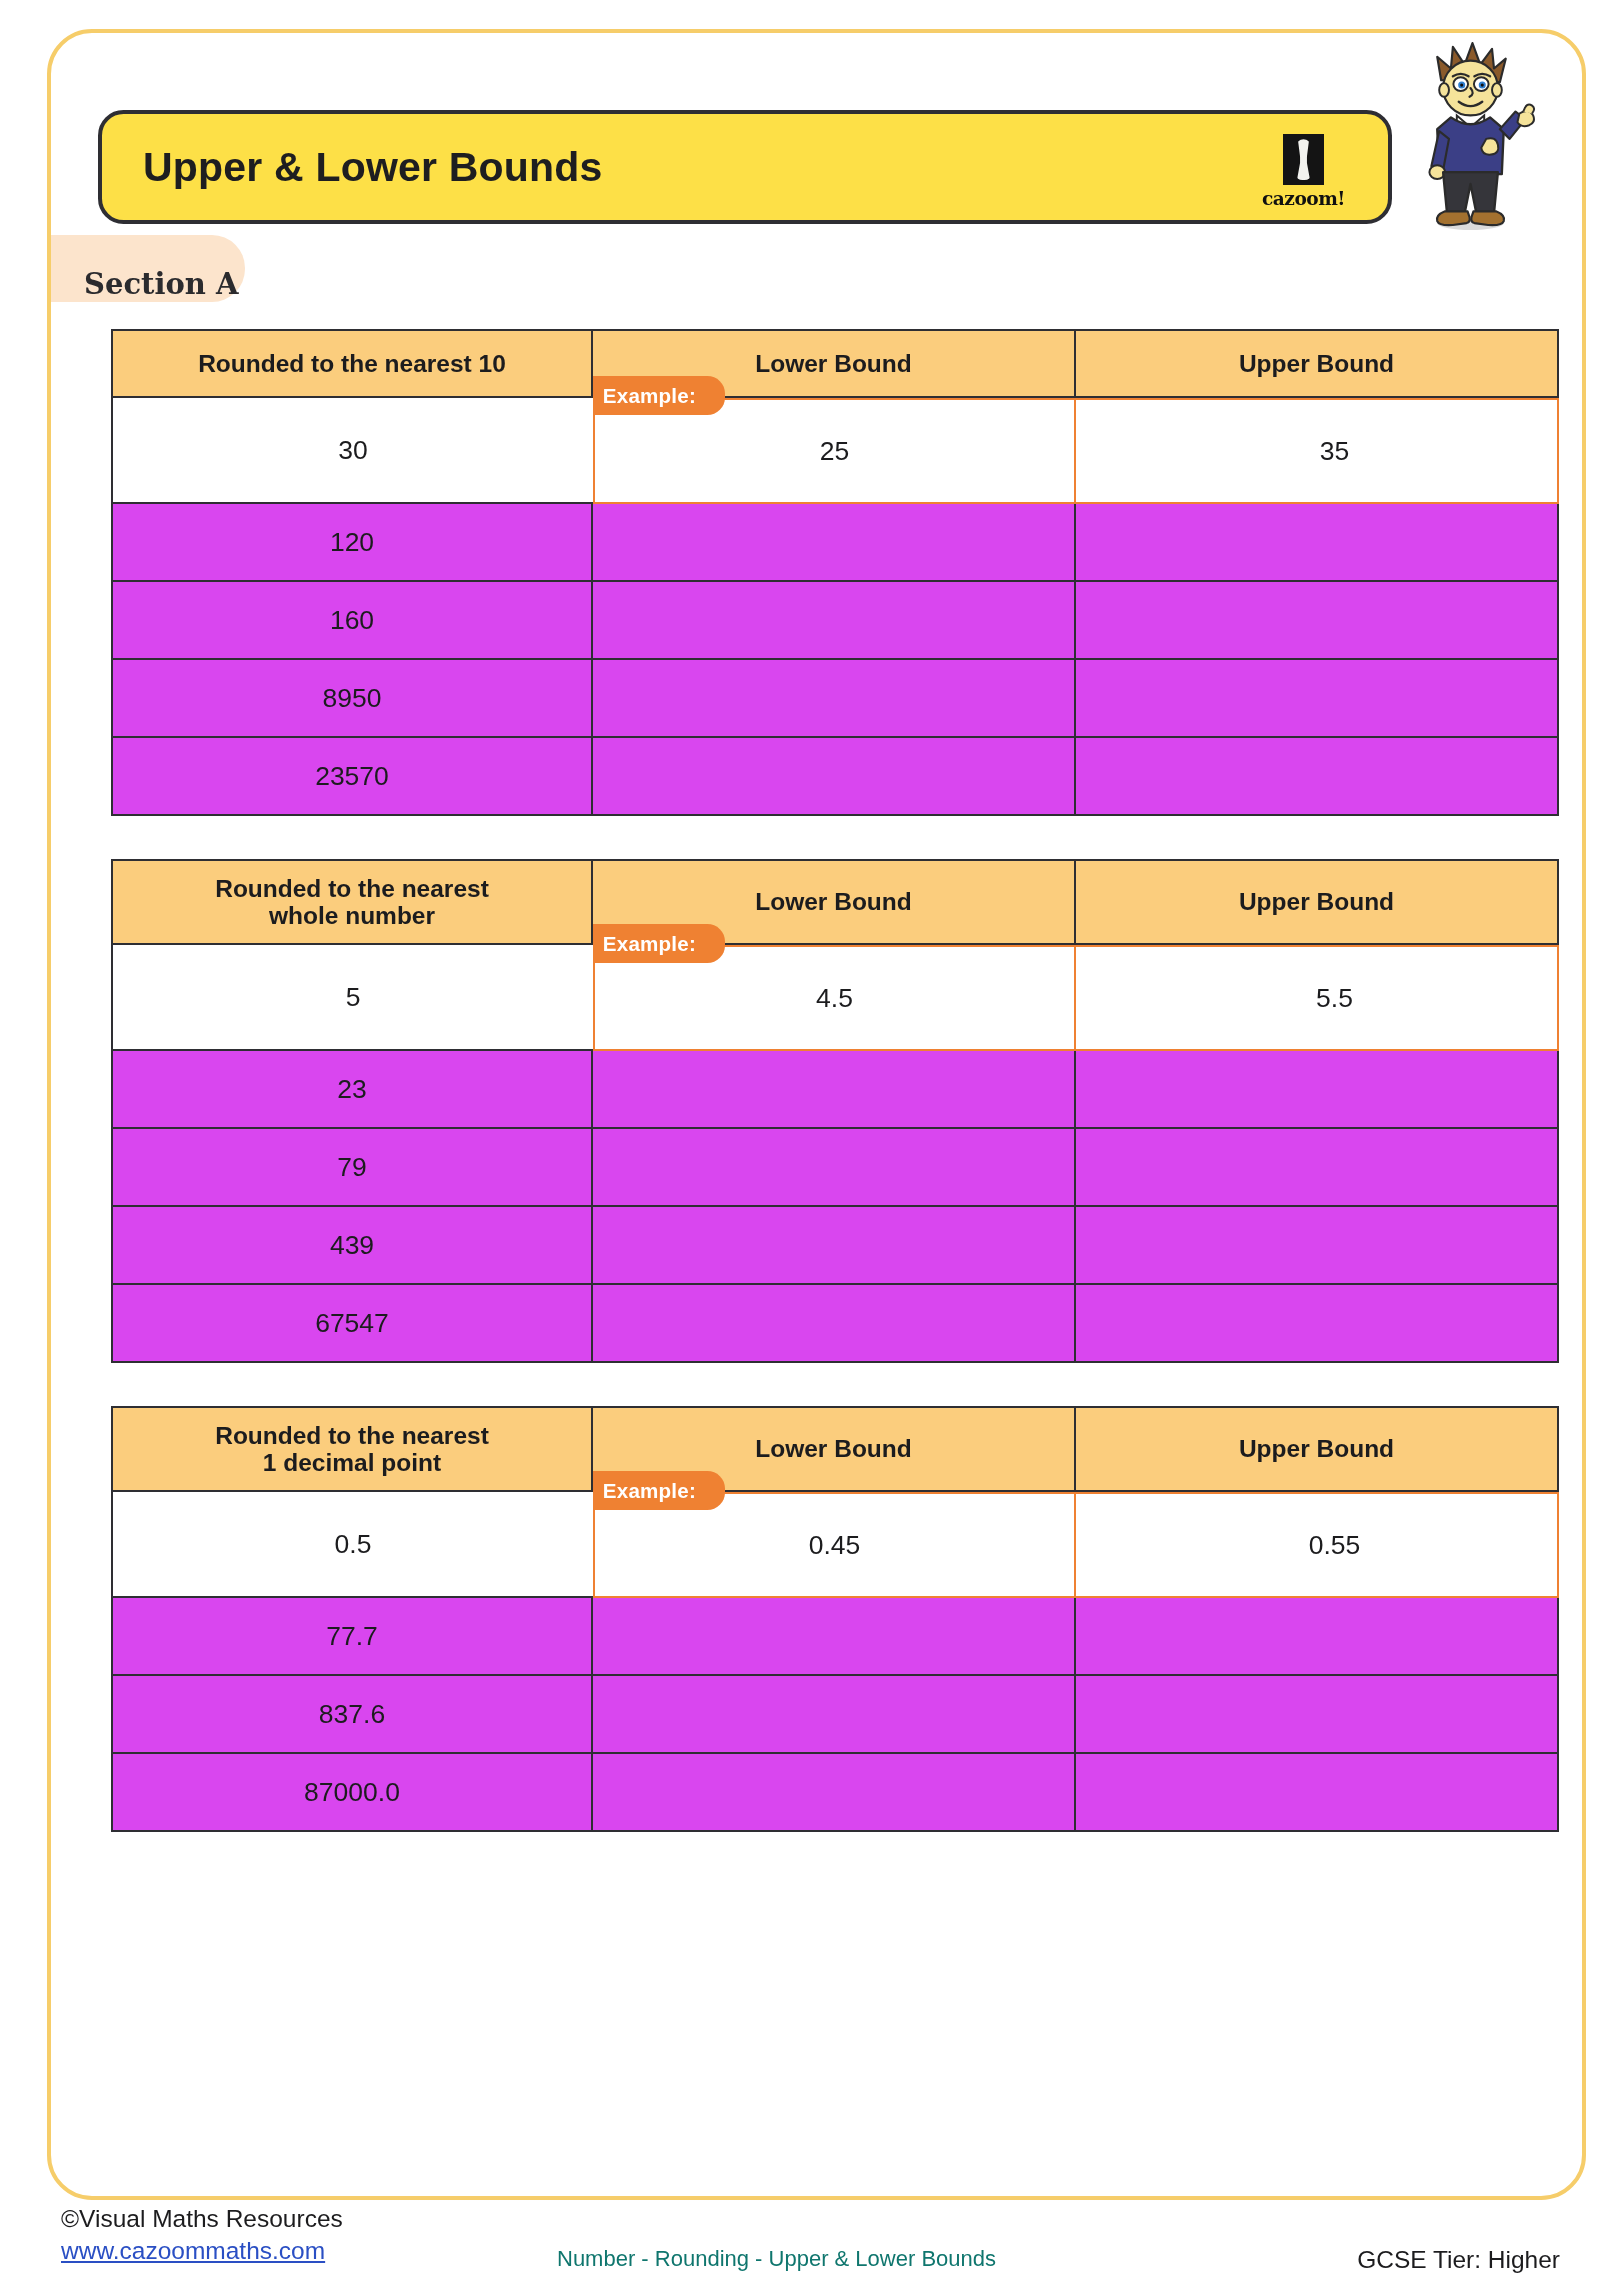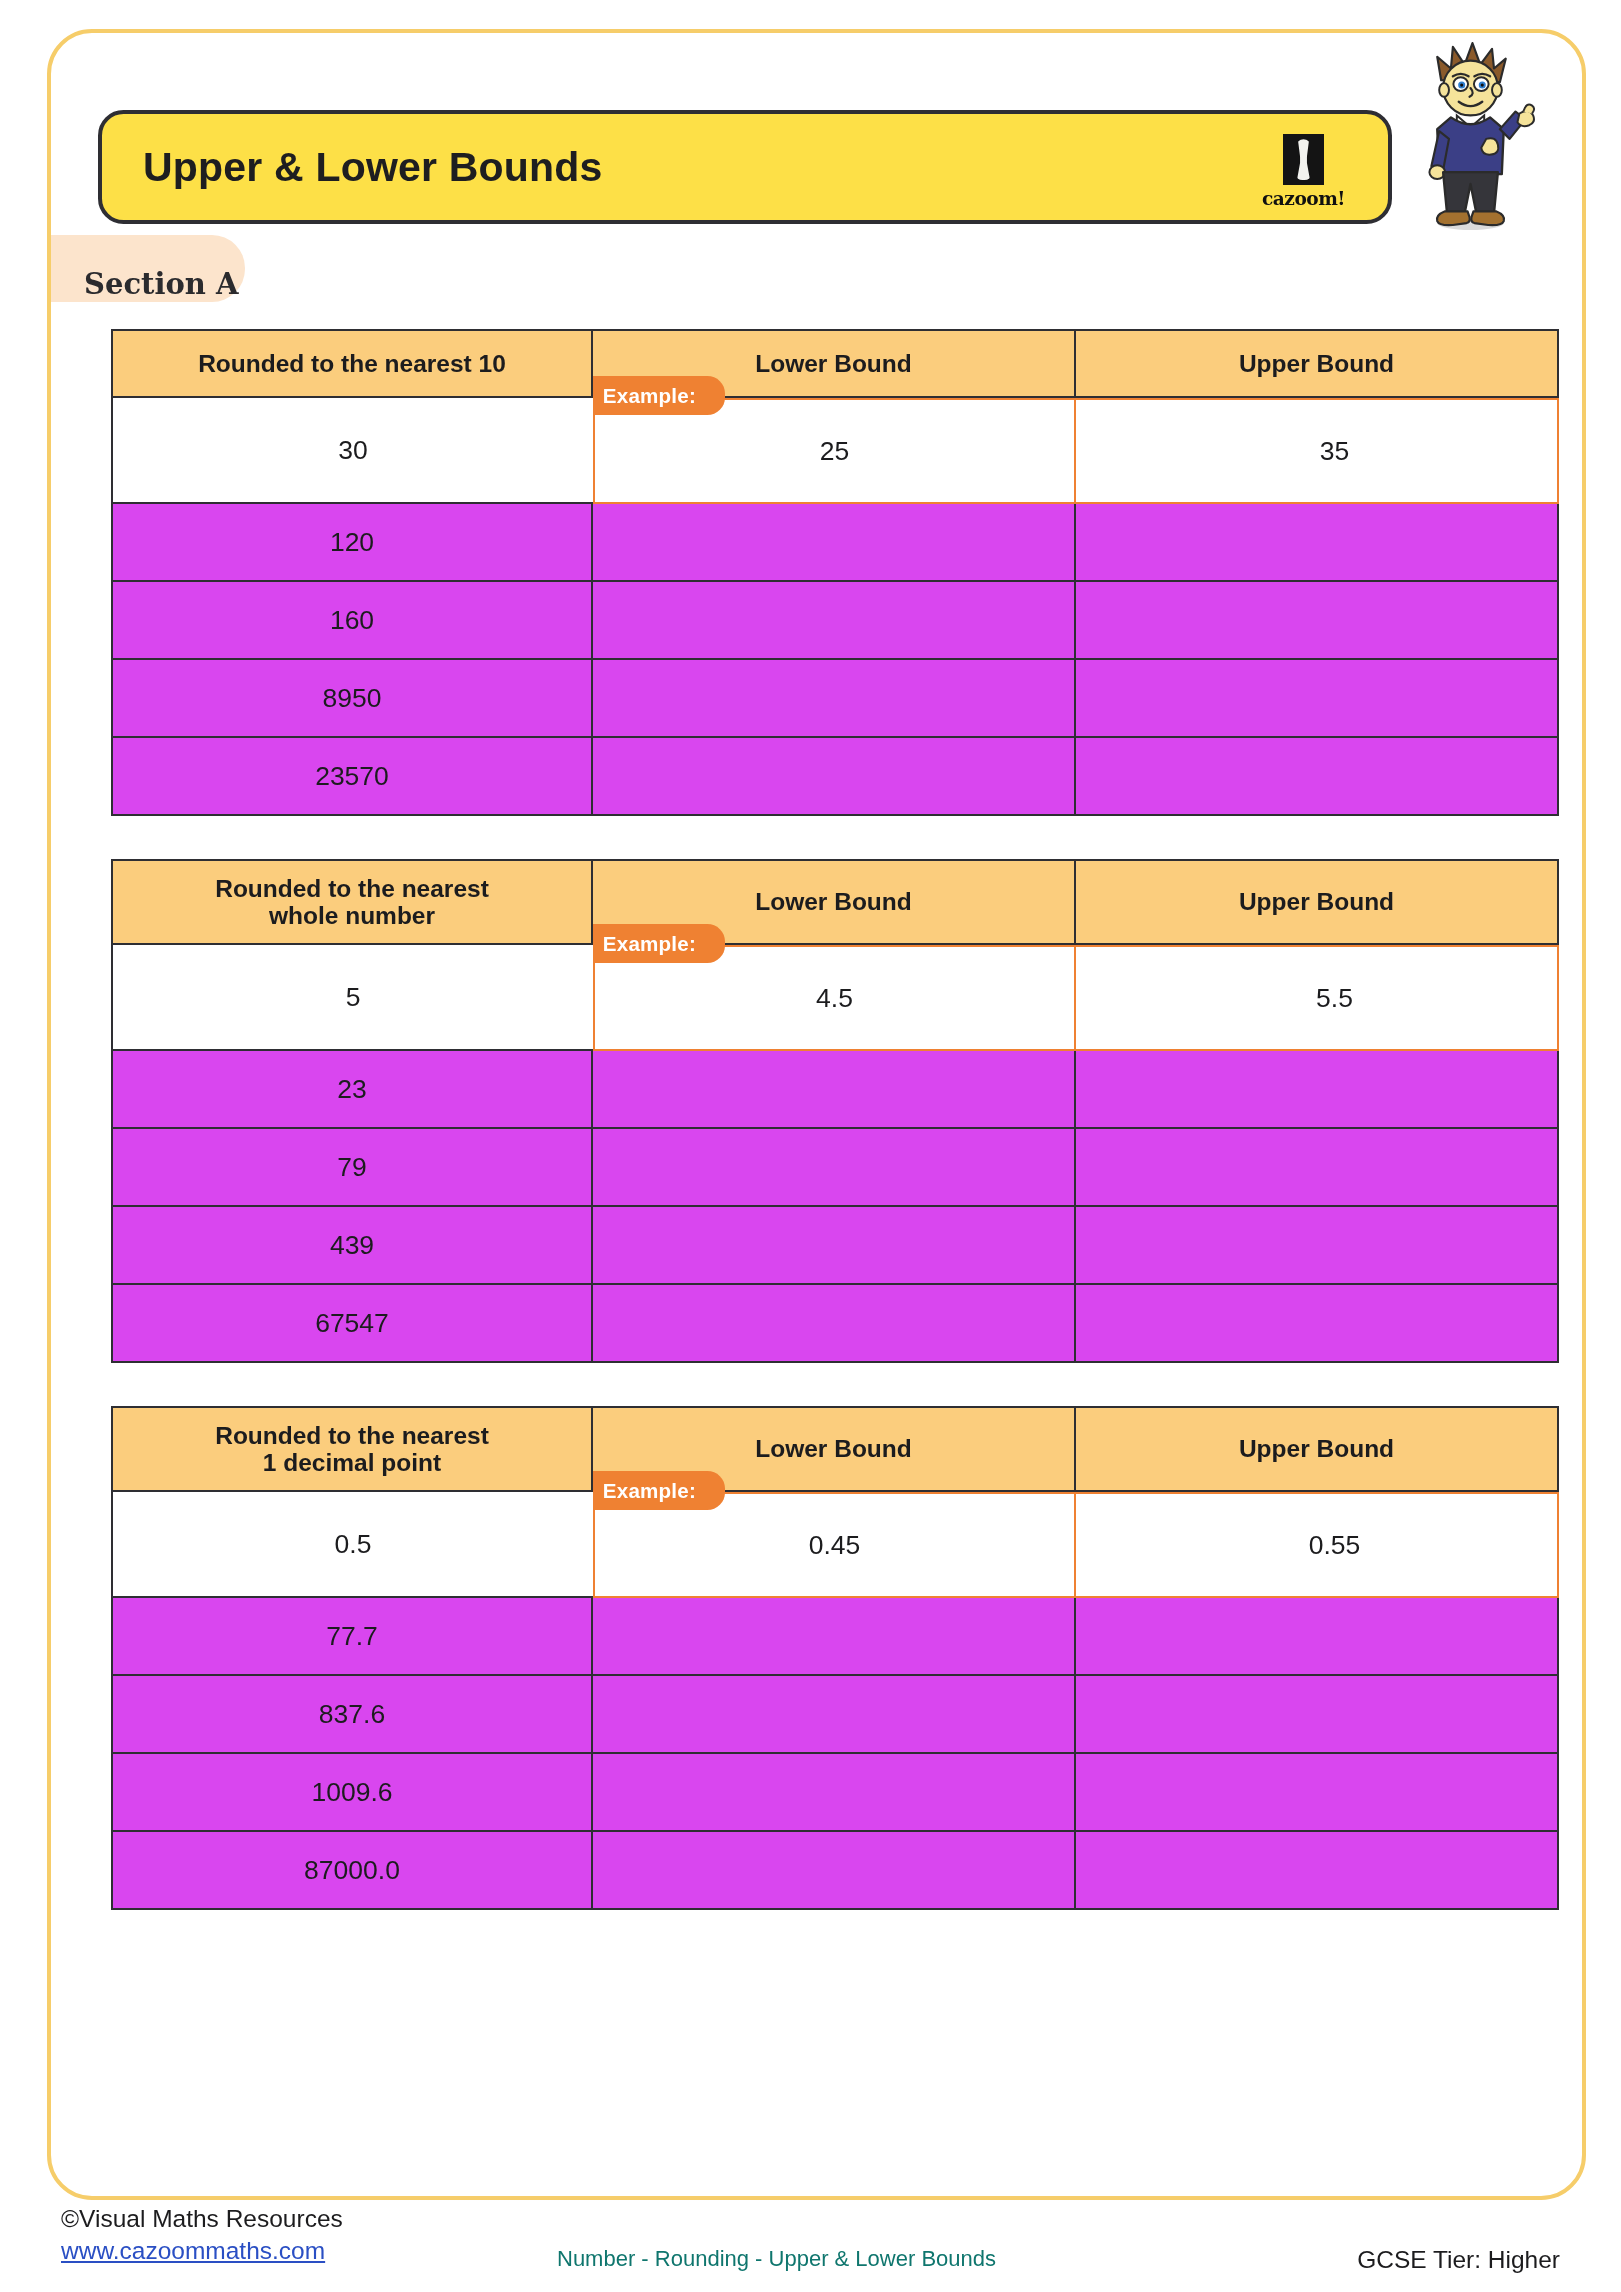--- a/index.html
+++ b/index.html
@@ -413,25 +413,20 @@
         <div class="bcell c1">77.7</div>
         <div class="bcell c2"></div>
         <div class="bcell c3"></div>
       </div>
       <div class="brow drow">
         <div class="bcell c1">837.6</div>
         <div class="bcell c2"></div>
         <div class="bcell c3"></div>
       </div>
       <div class="brow drow">
-        <div class="bcell c1">1009.6</div>
-        <div class="bcell c2"></div>
-        <div class="bcell c3"></div>
-      </div>
-      <div class="brow drow">
         <div class="bcell c1">87000.0</div>
         <div class="bcell c2"></div>
         <div class="bcell c3"></div>
       </div>
       <div class="example-tab" style="top: 65px;">
         <span class="example-tab-label">Example:</span>
       </div>
     </div>
   </div>
 

